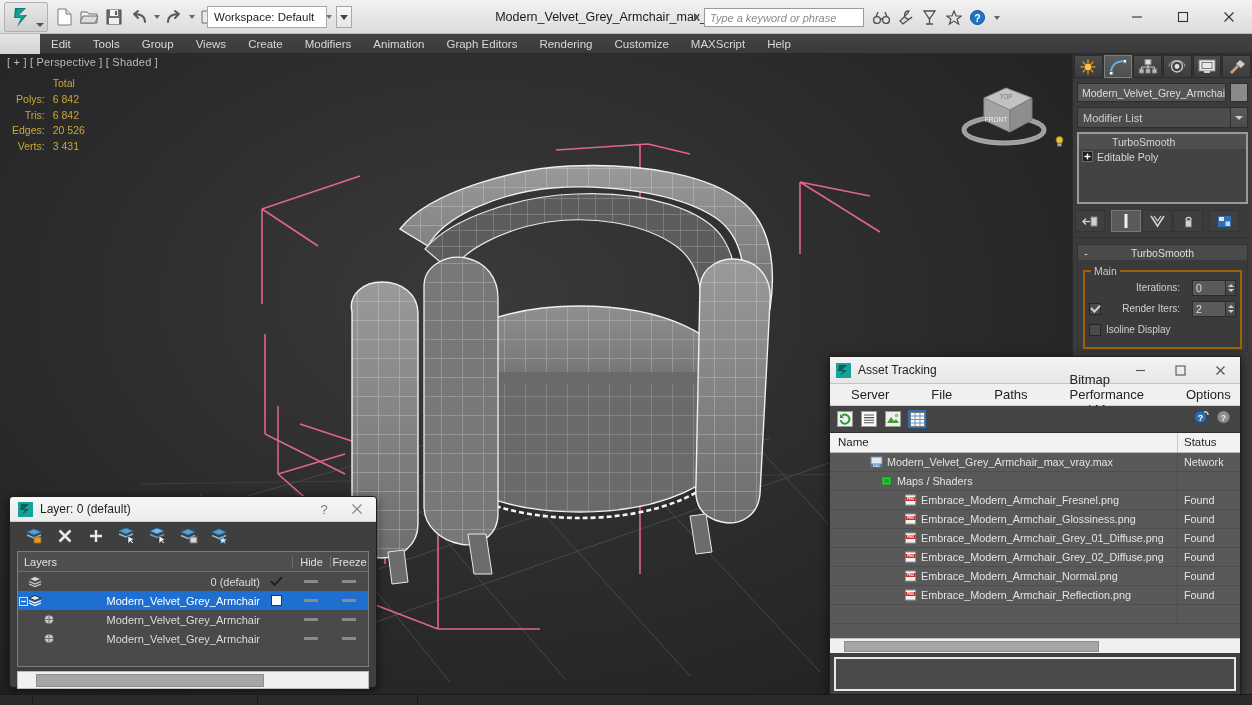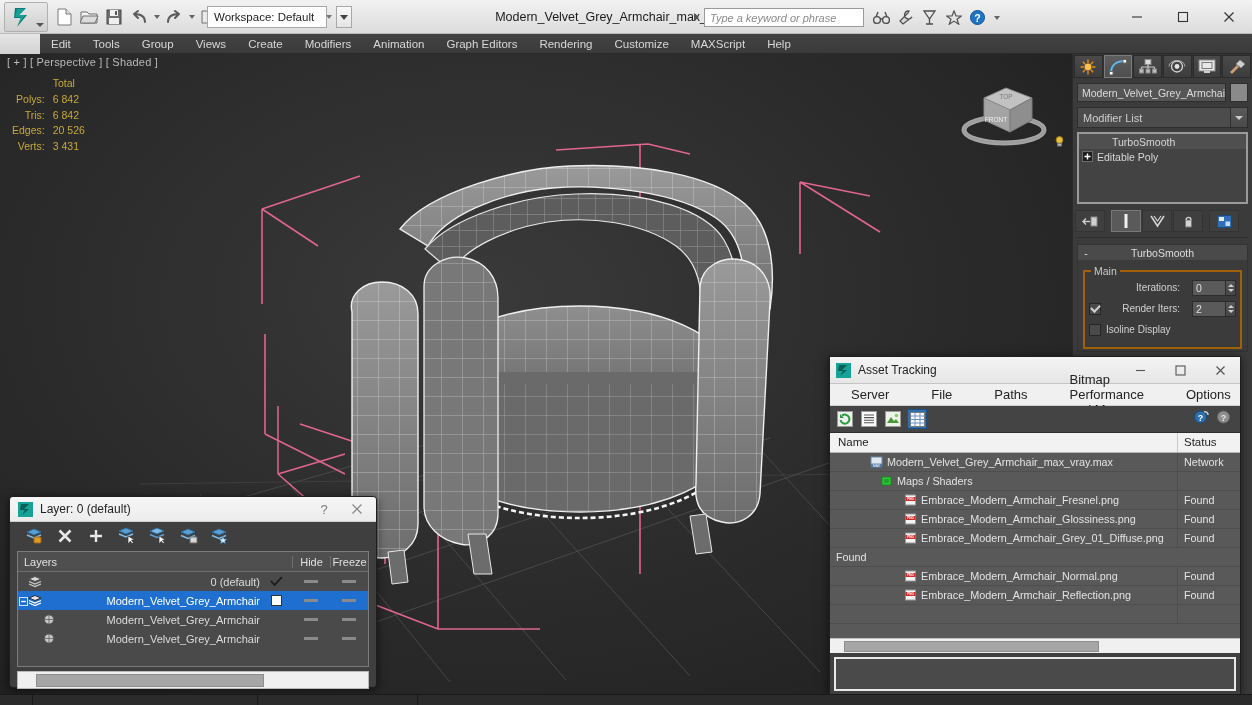--- a/index.html
+++ b/index.html
@@ -747,20 +747,28 @@
           <svg class="ficon" viewBox="0 0 13 12">
             <rect x="1.5" y="1" width="10" height="10" fill="#f4f4f4" stroke="#9a9a9a"></rect>
             <rect x="1.5" y="3" width="10" height="4" fill="#d02a2a"></rect>
             <text x="6.5" y="6.4" font-size="3.1" fill="#fff" text-anchor="middle" font-family="Liberation Sans, sans-serif" font-weight="bold">PNG</text>
           </svg>
           <span class="txt">Embrace_Modern_Armchair_Grey_01_Diffuse.png</span>
         </div>
         <div class="st">Found</div>
       </div>
       <div class="arow">
+        <div class="nm ind3">
+          <svg class="ficon" viewBox="0 0 13 12">
+            <rect x="1.5" y="1" width="10" height="10" fill="#f4f4f4" stroke="#9a9a9a"></rect>
+            <rect x="1.5" y="3" width="10" height="4" fill="#d02a2a"></rect>
+            <text x="6.5" y="6.4" font-size="3.1" fill="#fff" text-anchor="middle" font-family="Liberation Sans, sans-serif" font-weight="bold">PNG</text>
+          </svg>
+          <span class="txt">Embrace_Modern_Armchair_Grey_02_Diffuse.png</span>
+        </div>
         <div class="st">Found</div>
       </div>
       <div class="arow">
         <div class="nm ind3">
           <svg class="ficon" viewBox="0 0 13 12">
             <rect x="1.5" y="1" width="10" height="10" fill="#f4f4f4" stroke="#9a9a9a"></rect>
             <rect x="1.5" y="3" width="10" height="4" fill="#d02a2a"></rect>
             <text x="6.5" y="6.4" font-size="3.1" fill="#fff" text-anchor="middle" font-family="Liberation Sans, sans-serif" font-weight="bold">PNG</text>
           </svg>
           <span class="txt">Embrace_Modern_Armchair_Normal.png</span>

